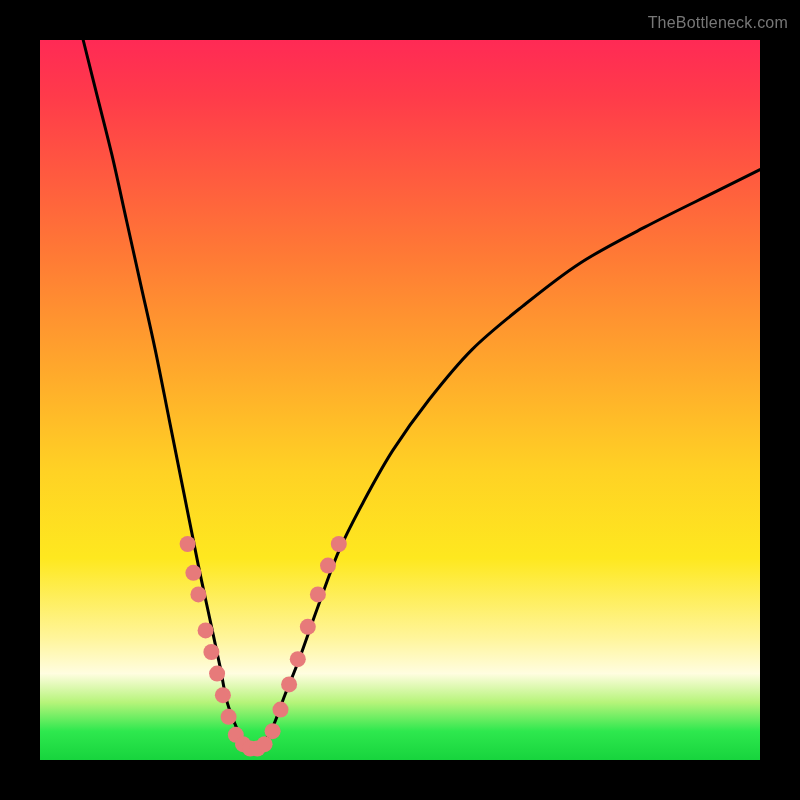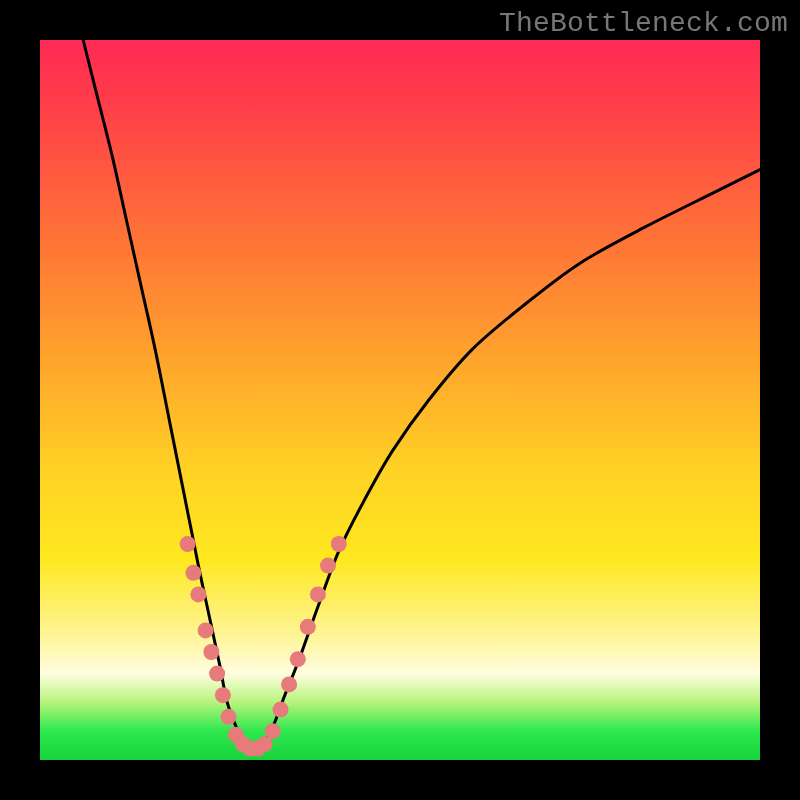--- a/index.html
+++ b/index.html
@@ -35,27 +35,26 @@
       #fee81f 72%,
       #fff59a 83%,
       #fffde0 88%,
       #b6f47a 92%,
       #2ee84e 96%,
       #17d43d 100%
     );
   }
   .watermark {
     position: absolute;
-    top: 8px;
+    top: 14px;
     right: 12px;
     color: #777;
-    font-size: 28px;
+    font-size: 16px;
     letter-spacing: 0.2px;
     user-select: none;
-    font-family: Liberation Mono, monospace;
   }
   svg.overlay {
     position: absolute;
     left: 0;
     top: 0;
     width: 720px;
     height: 720px;
     overflow: visible;
   }
   .curve {

